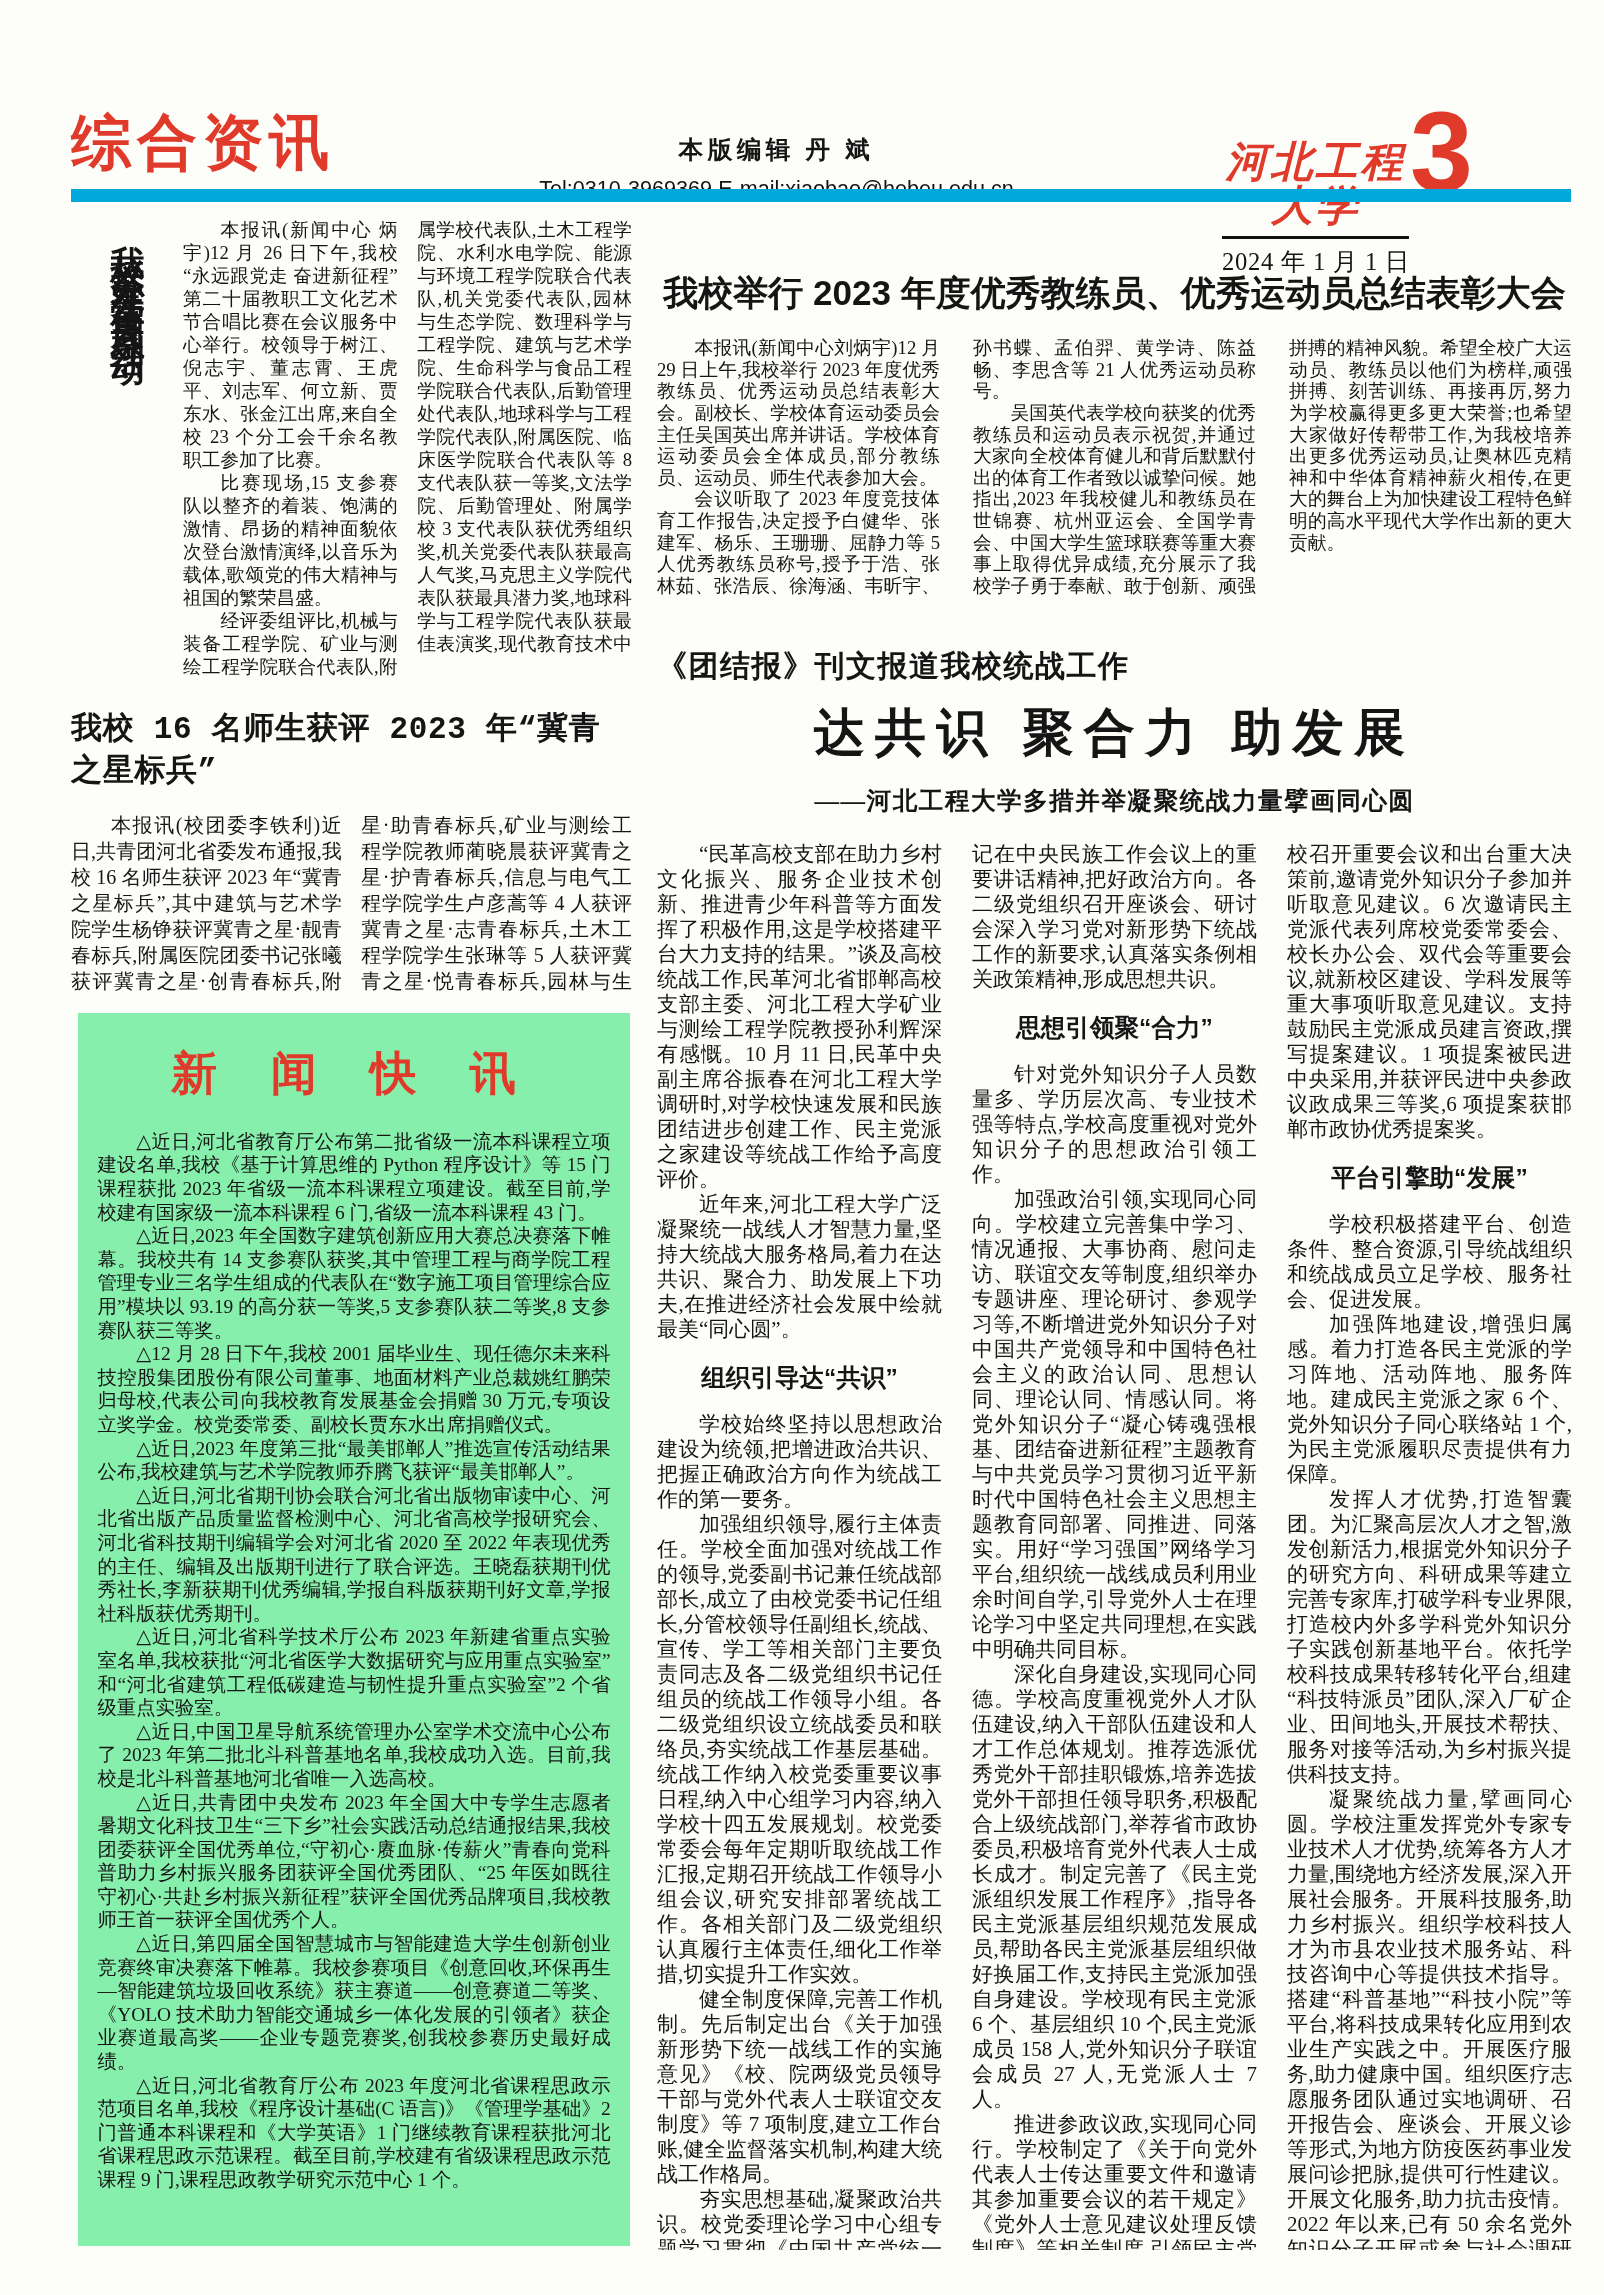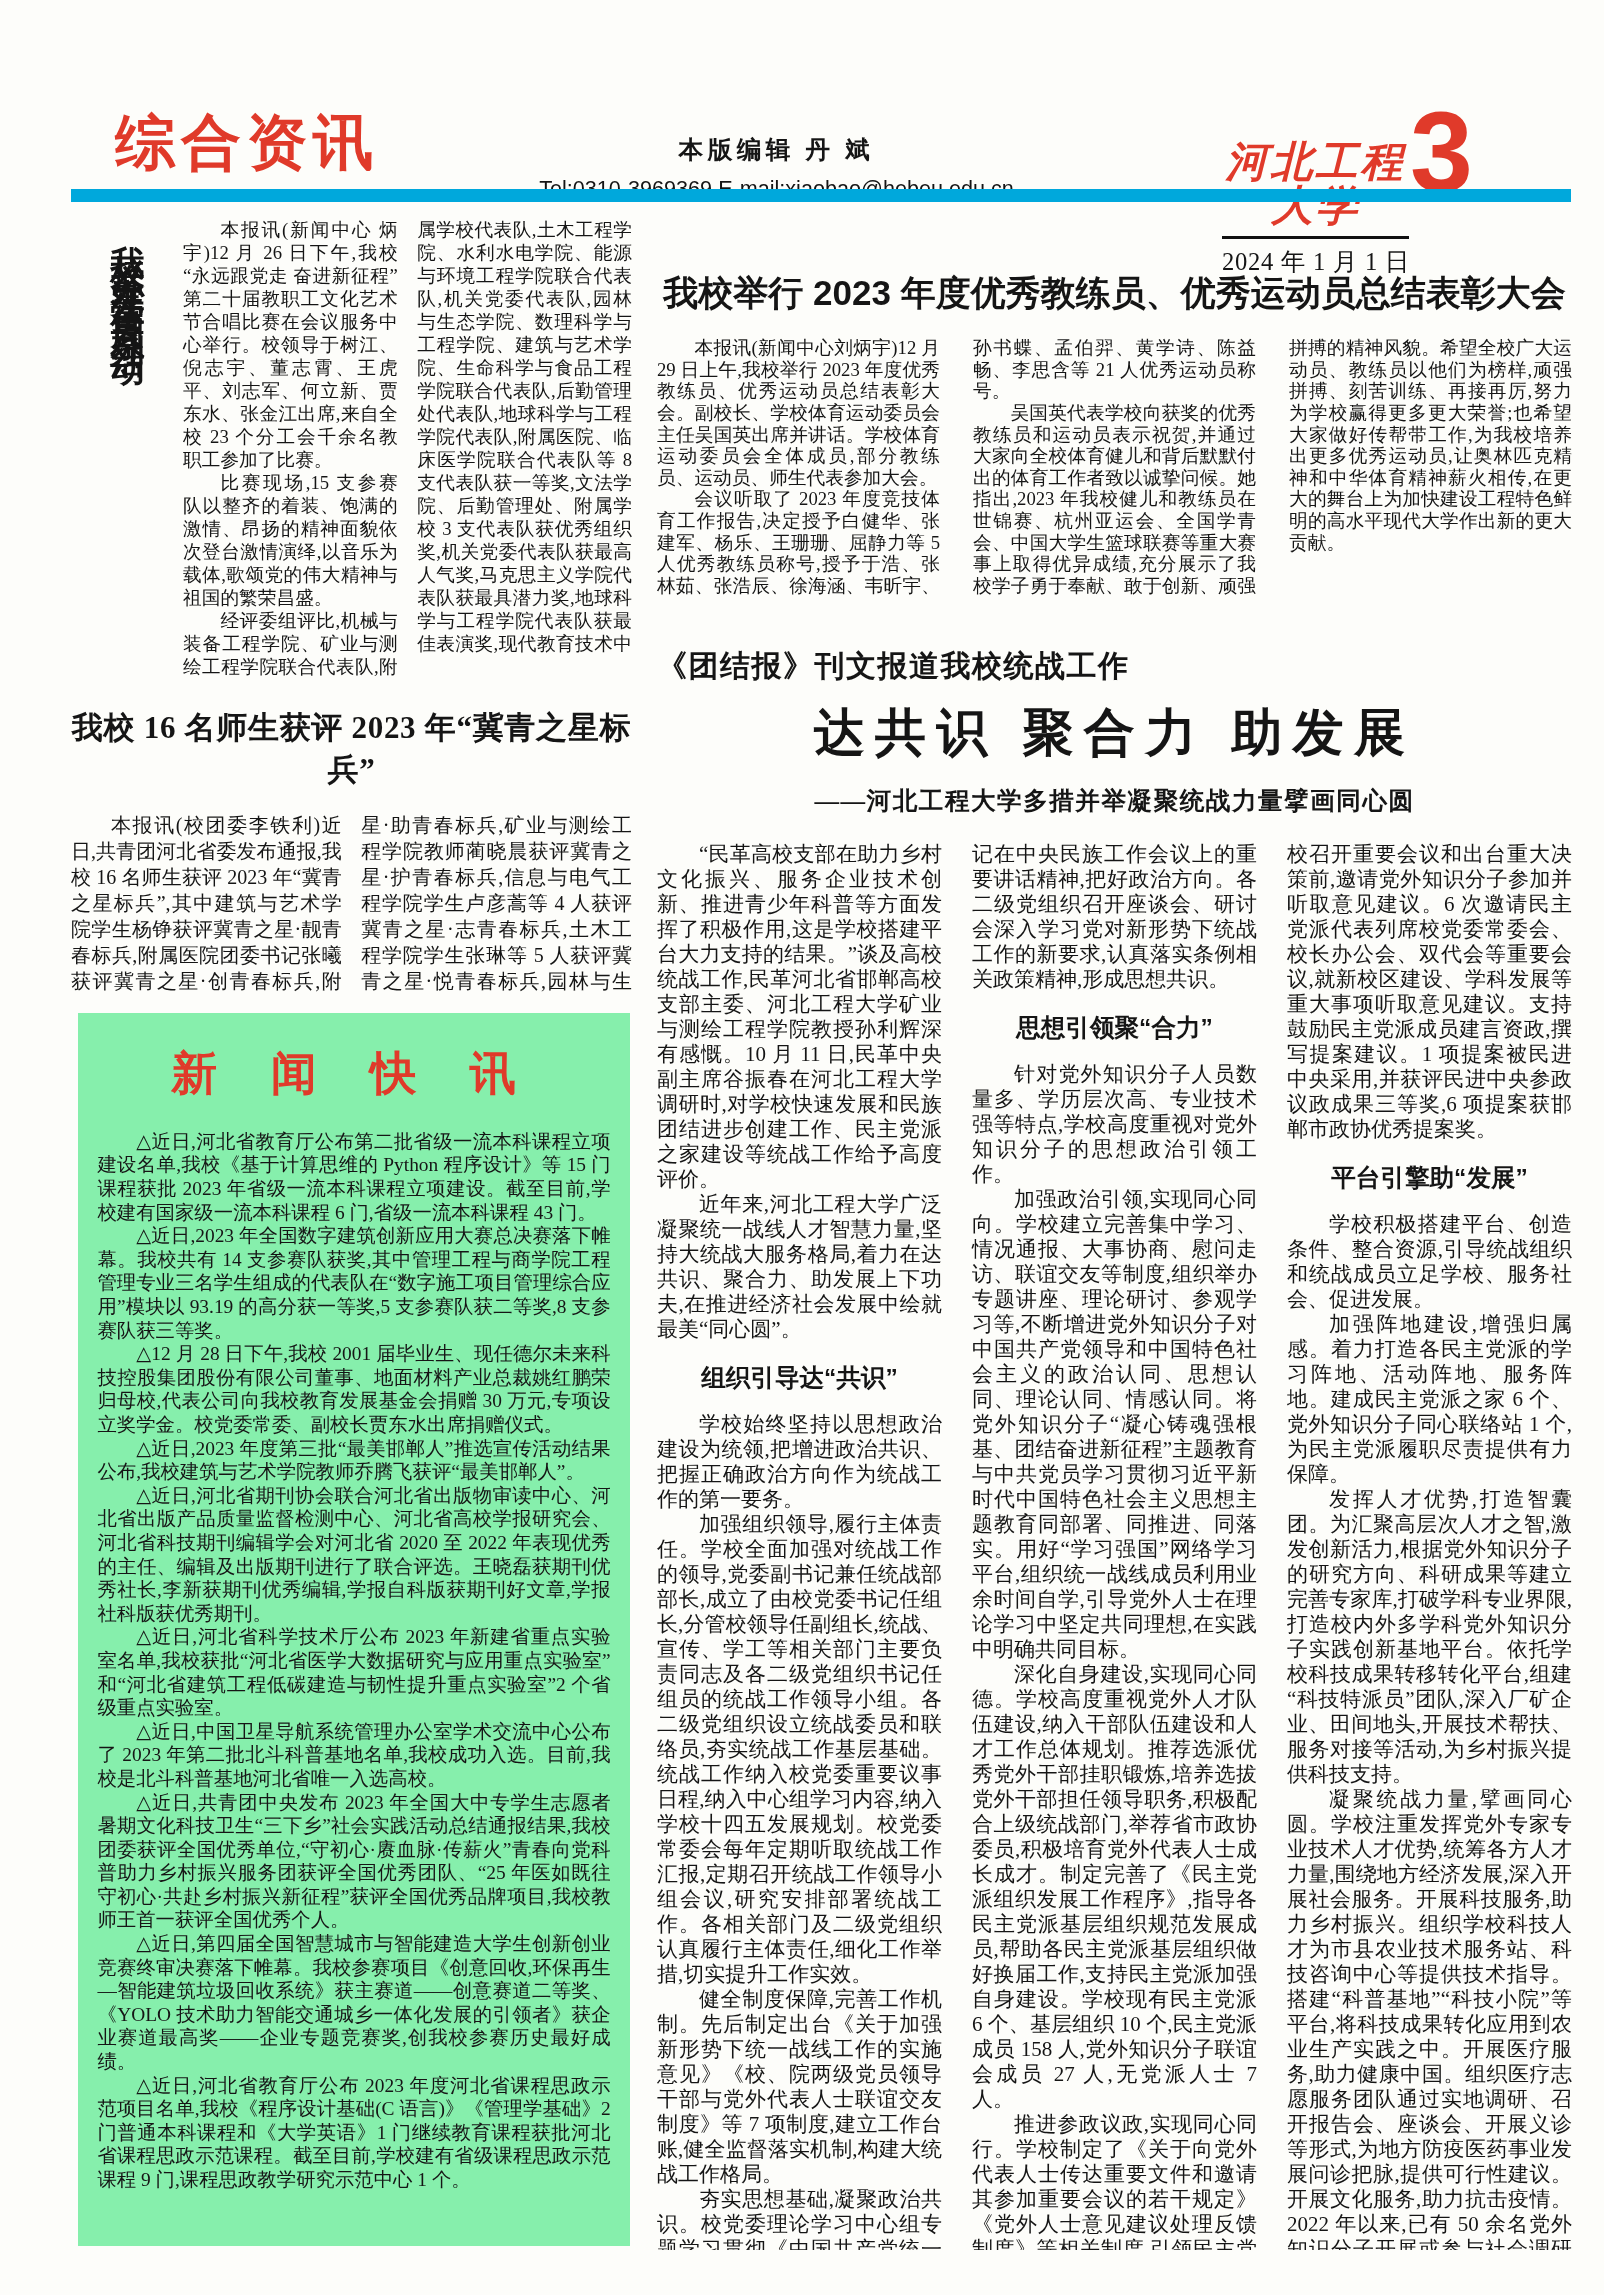--- a/index.html
+++ b/index.html
@@ -22,21 +22,21 @@
   .para{text-indent:2em;text-align:justify;text-justify:inter-character;}
   .flow-subhead{font-family:"Liberation Sans","DejaVu Sans",sans-serif;font-weight:bold;
         text-align:center;font-size:24.6px;margin:22.4px 0;}
   
   .choir{position:absolute;left:71px;top:218px;width:561px;height:464px;display:flex;overflow:hidden;}
   .v-headline{width:112px;font-size:34px;font-weight:bold;writing-mode:vertical-rl;text-orientation:upright;
         letter-spacing:9px;line-height:112px;text-align:justify;height:457px;}
   .choir-body{flex:1;column-count:2;column-gap:19.4px;font-size:18.7px;line-height:23px;}
   
   .star{position:absolute;left:71px;top:707px;width:561px;height:290px;overflow:hidden;}
-  .star-title{text-align:center;font-size:31px;font-weight:bold;letter-spacing:0.7px;}
+  .star-title{text-align:left;font-size:31px;font-weight:bold;letter-spacing:0.7px;font-family:Liberation Mono, monospace;}
   .star-body{margin-top:21px;column-count:2;column-gap:19.4px;font-size:20px;line-height:26px;height:224px;}
   
   .briefs{position:absolute;left:78px;top:1013px;width:552px;height:1233px;box-sizing:border-box;
         padding:22.4px 19.4px 0 19.4px;overflow:hidden;}
   .briefs-title{text-align:center;font-size:46px;font-weight:bold;letter-spacing:21px;margin:7.5px 0 25px 0;}
   .briefs-list{font-size:19.4px;line-height:23.6px;}
   .briefs-list .para{text-indent:2em;}
   
   .sports{position:absolute;left:657px;top:237px;width:915px;height:409px;overflow:hidden;}
   .sports-title{font-family:"Liberation Sans","DejaVu Sans",sans-serif;font-weight:bold;
@@ -48,21 +48,21 @@
   .uf-title{font-family:"Liberation Sans","DejaVu Sans",sans-serif;font-weight:bold;font-size:51px;
         text-align:center;letter-spacing:10.4px;margin-top:12px;}
   .uf-subtitle{font-weight:bold;font-size:24.6px;text-align:center;margin-top:16.4px;letter-spacing:1.5px;}
   .uf-body{margin-top:25px;column-count:3;column-gap:30px;font-size:21px;line-height:25px;height:1454px;}
 </style>
 </head>
 <body>
 
 <div class="page">
 
-  <div class="section-title" style="color: rgb(224, 58, 42); margin-left: 44px;">综合资讯</div>
+  <div class="section-title" style="color: rgb(224, 58, 42);">综合资讯</div>
   <div class="editor-block">
     <div class="editor-line">本版编辑  丹  斌</div>
     <div class="contact-line">Tel:0310-3969369   E-mail:xiaobao@hebeu.edu.cn</div>
   </div>
   <div class="masthead-wrap">
     <div class="masthead" style="color: rgb(224, 58, 42);">河北工程大学</div>
     <div class="issue-date">2024 年 1 月 1 日</div>
   </div>
   <div class="page-number" style="color: rgb(224, 58, 42);">3</div>
   <div class="topbar" style="background: rgb(0, 168, 220);"></div>

